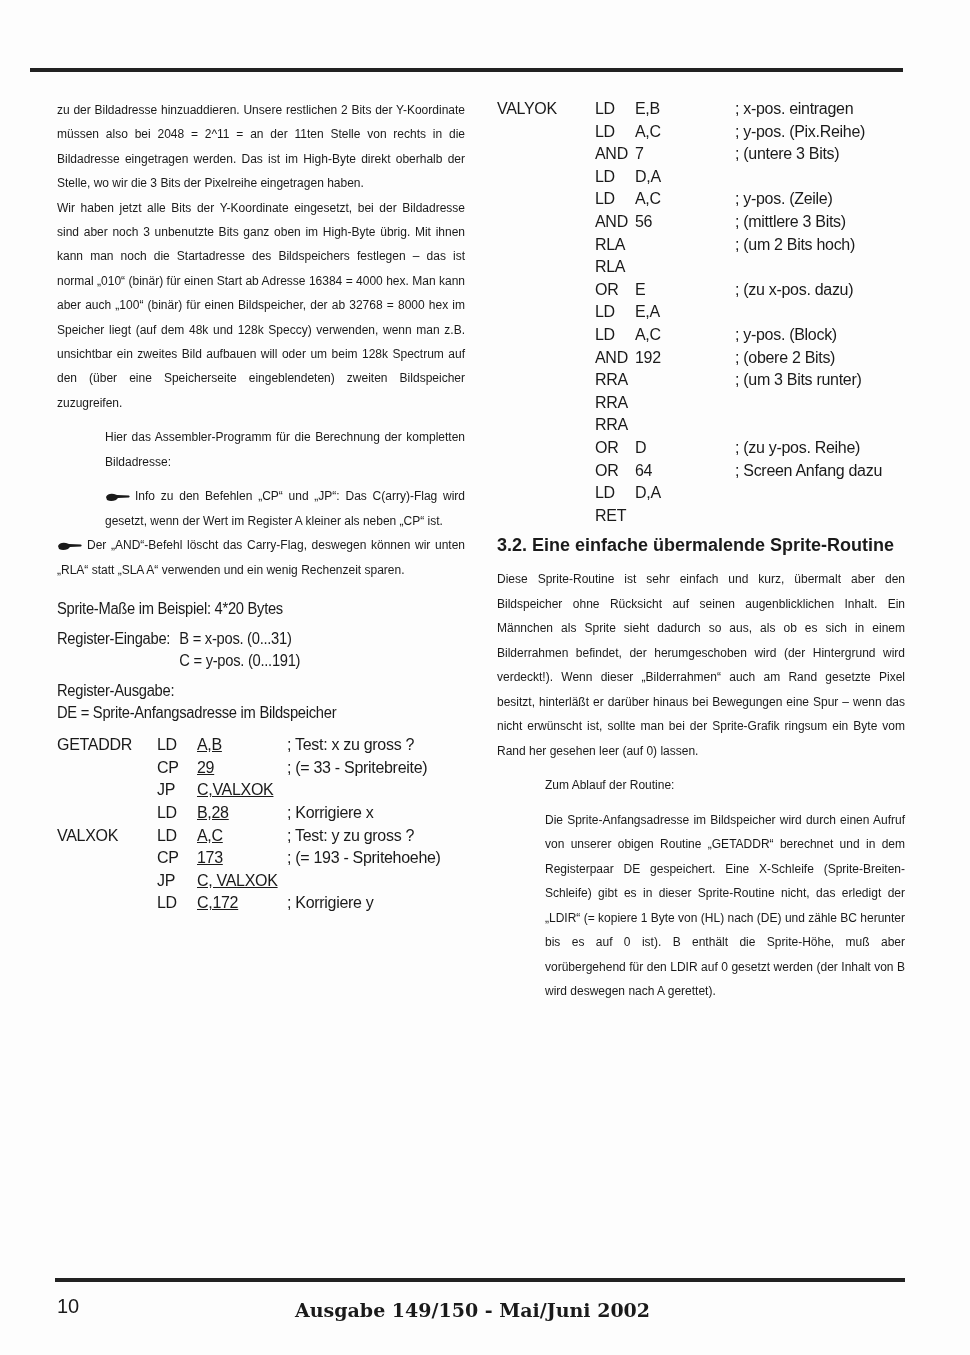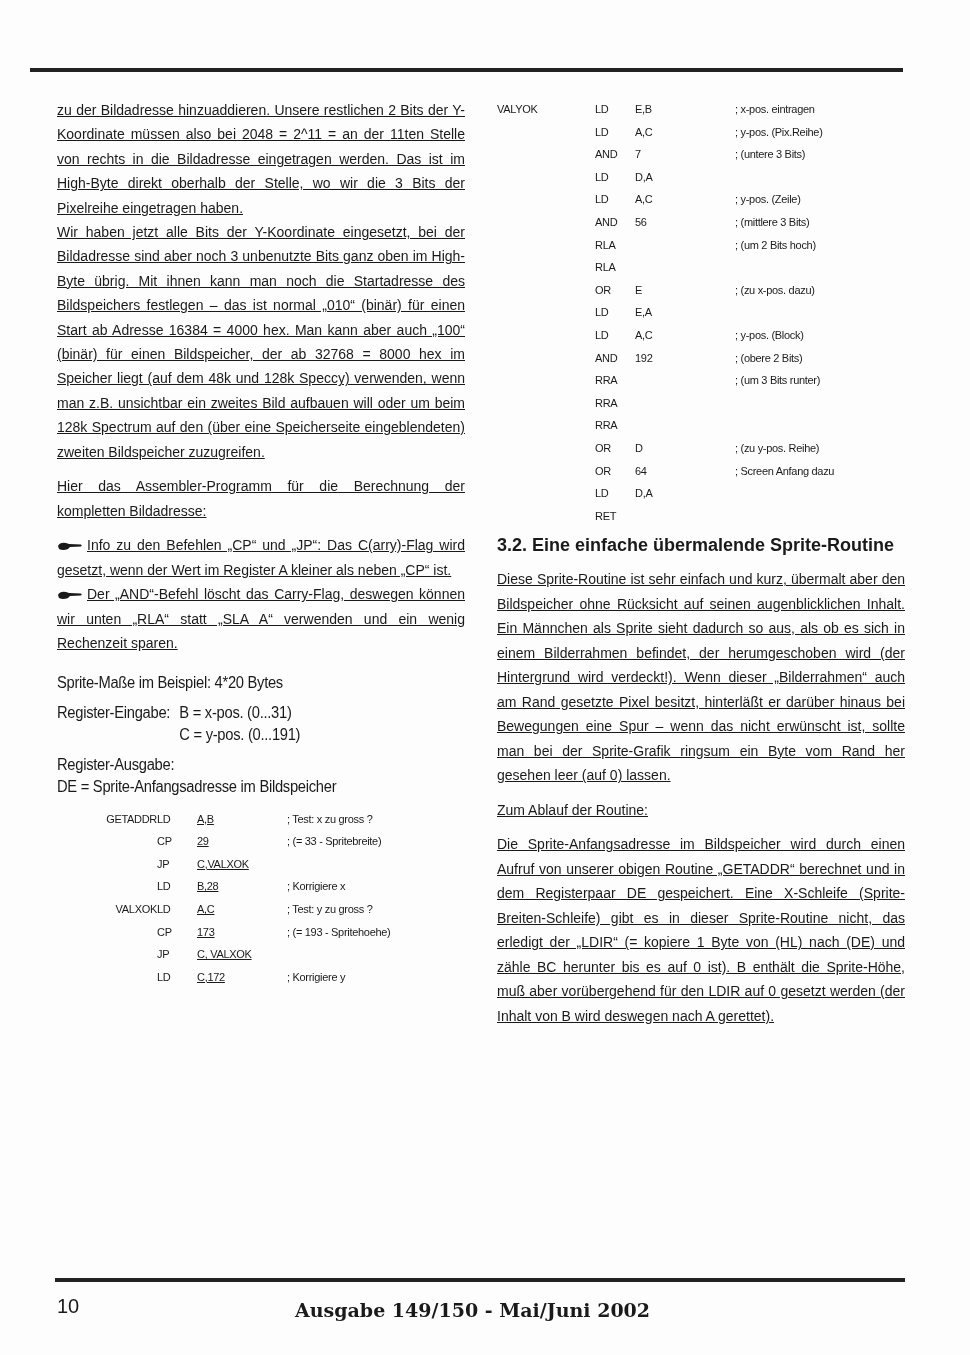--- a/index.html
+++ b/index.html
@@ -5,31 +5,31 @@
   html, body { margin: 0; padding: 0; }
   body {
     width: 970px; height: 1355px; background: #fdfdfd; position: relative; overflow: hidden;
     font-family: "Liberation Sans", sans-serif; color: #1a1a1a;
   }
   .top-rule { position: absolute; left: 30px; top: 68px; width: 873px; height: 4px; background: #222; }
   .bottom-rule { position: absolute; left: 55px; top: 1278px; width: 850px; height: 4px; background: #222; }
   .col { position: absolute; top: 98px; width: 408px; }
   .col-left { left: 57px; }
   .col-right { left: 497px; }
-  p { margin: 0; font-size: 14px; line-height: 24.5px; text-align: justify; text-decoration: underline; }
-  p.gap { margin-top: 10px; }
+  p { margin: 0; font-size: 12px; line-height: 24.5px; text-align: justify; }
+  p.gap { margin-top: 10px; margin-left: 48px; }
   .hand { display: inline-block; width: 26px; height: 12px; vertical-align: middle; margin-right: 4px; }
   .small { font-size: 16px; line-height: 22px; font-family: "Liberation Sans", sans-serif; letter-spacing: -0.3px; transform: scaleX(0.92); transform-origin: left; white-space: nowrap; }
   .small.gap { margin-top: 8px; }
   .reg-row { display: flex; }
   .reg-label { width: 133px; }
-  table.code { border-collapse: collapse; font-size: 11px; line-height: 22.6px; letter-spacing: -0.3px; }
+  table.code { border-collapse: collapse; font-size: 16px; line-height: 22.6px; letter-spacing: -0.3px; }
   table.code td { padding: 0; vertical-align: top; white-space: nowrap; }
   .code-left { margin-top: 10px; }
-  .code-left td.lbl { width: 100px; text-align: right; }
+  .code-left td.lbl { width: 100px; }
   .code-left td.op { width: 40px; }
   .code-left td.arg { width: 90px; text-decoration: underline; }
   .code-right td.lbl { width: 98px; }
   .code-right td.op { width: 40px; }
   .code-right td.arg { width: 100px; }
   h2 { margin: 6px 0 10px 0; font-size: 18px; line-height: 24px; font-weight: bold; padding-left: 26px; text-indent: -26px; }
   .footer { position: absolute; top: 1295px; left: 57px; width: 850px; height: 30px; }
   .page-num { position: absolute; left: 0; top: 0; font-size: 20px; }
   .issue { position: absolute; left: 238px; top: 4px; font-family: "DejaVu Serif", serif; font-weight: bold; font-size: 19px; }
 </style>

